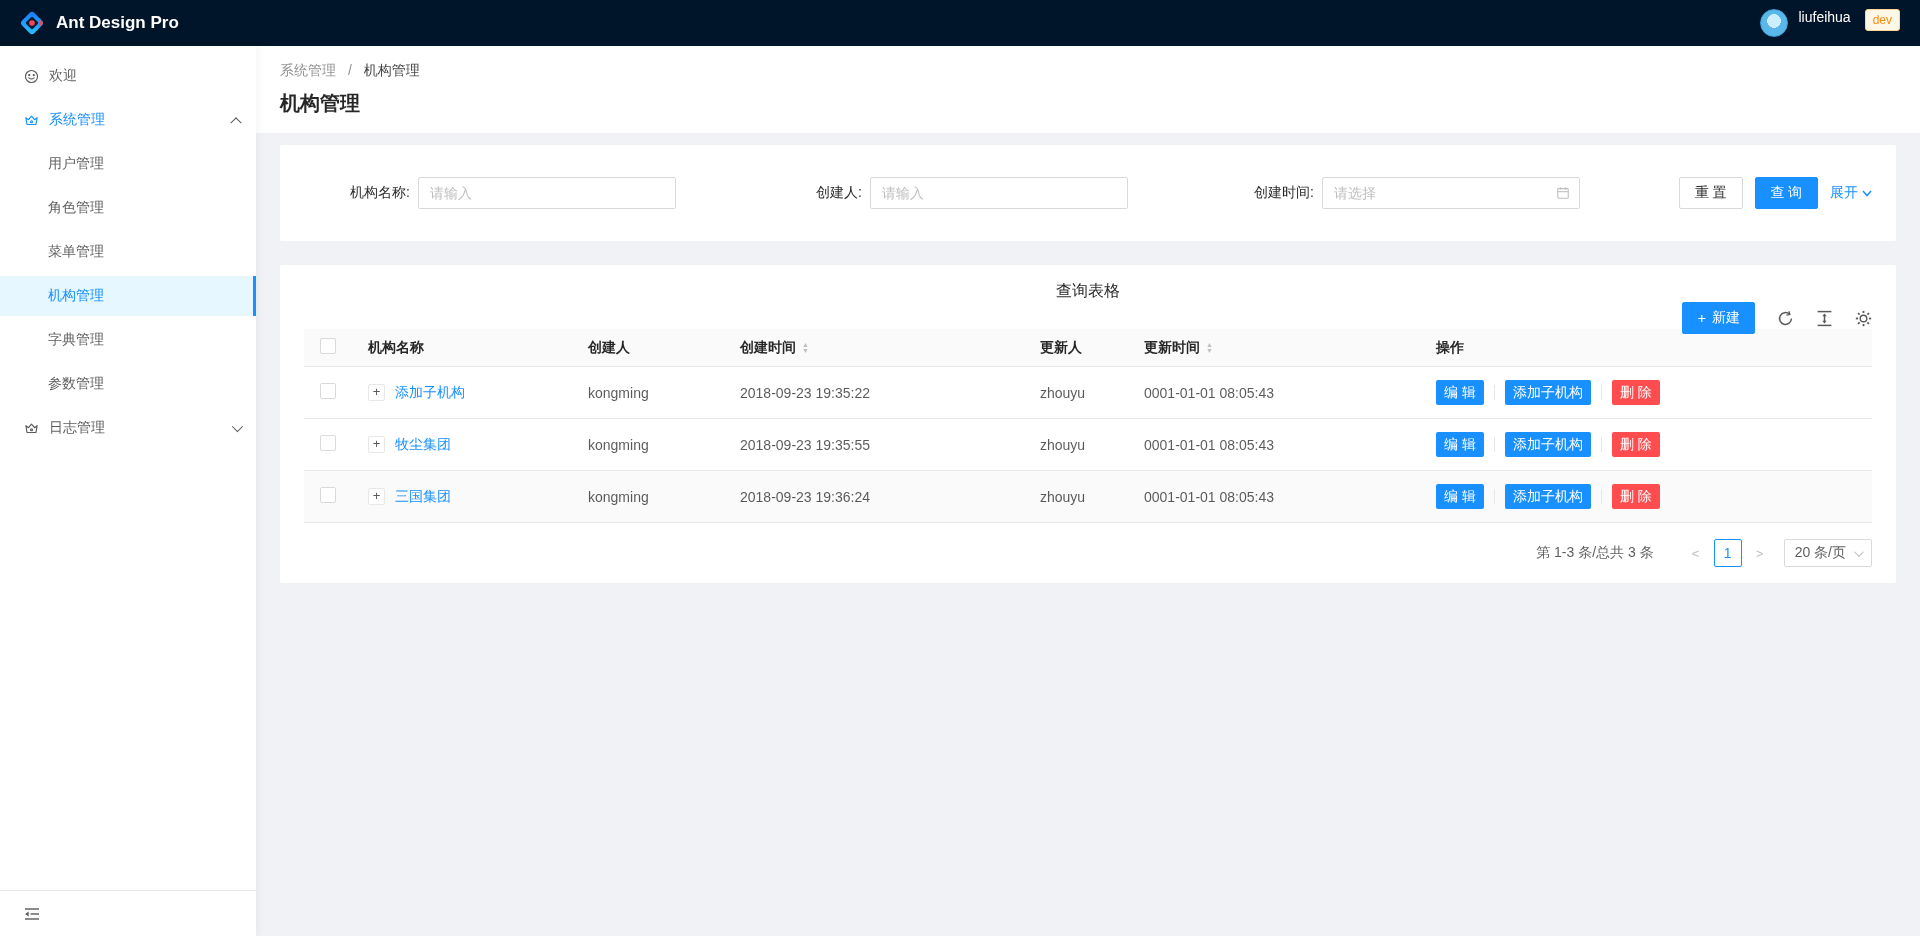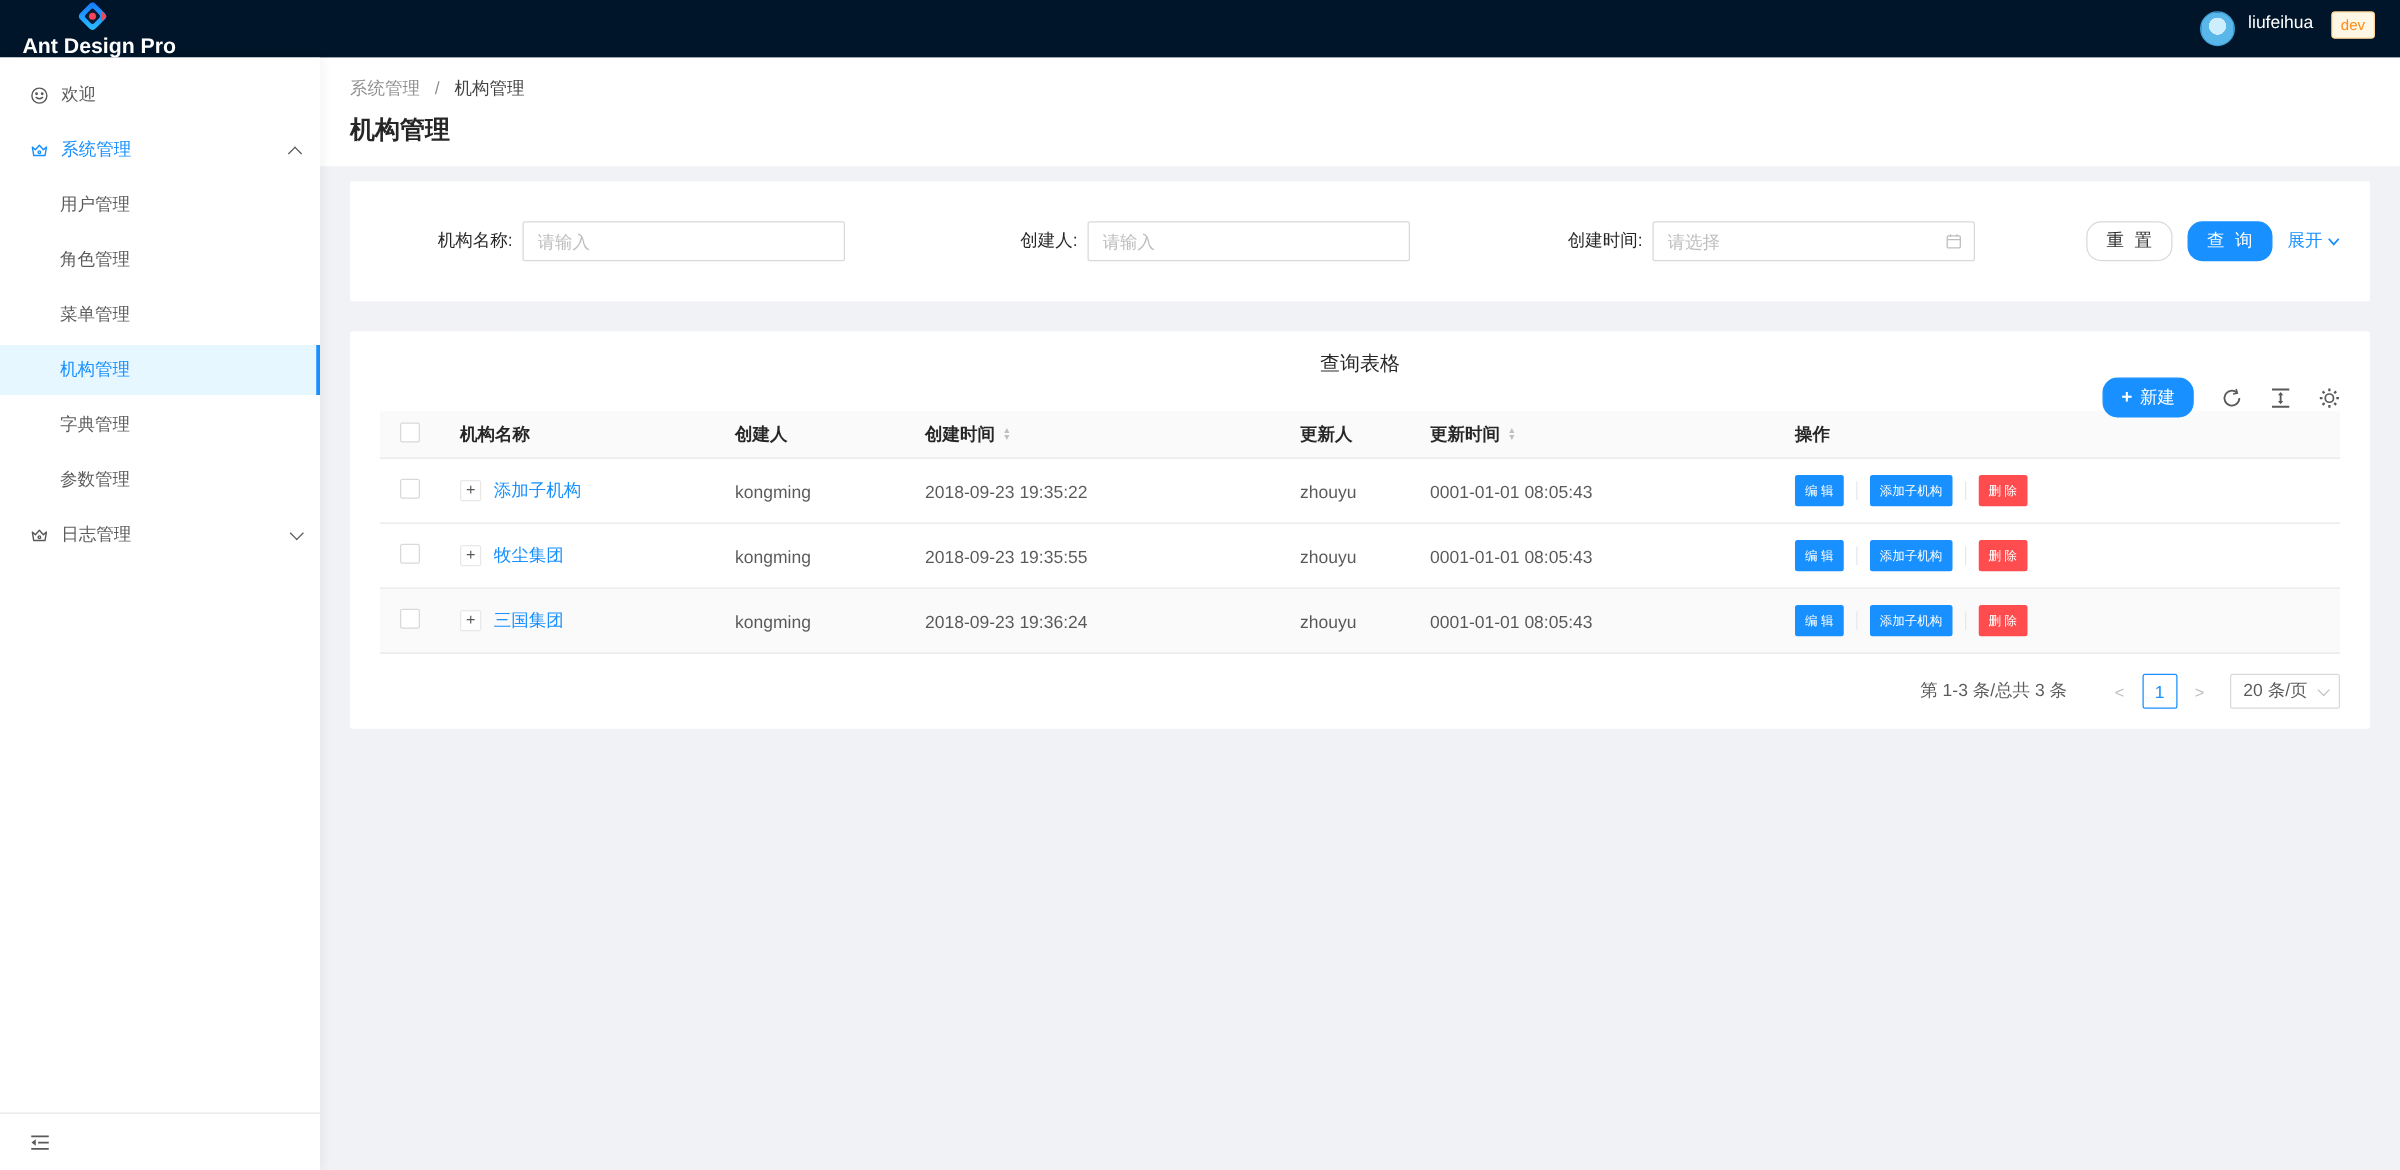--- a/index.html
+++ b/index.html
@@ -3,21 +3,21 @@
 <meta charset="utf-8">
 <style>
   * { margin:0; padding:0; box-sizing:border-box; }
   html,body { width:1920px; height:936px; overflow:hidden;
     font-family:"Liberation Sans","DejaVu Sans",sans-serif; font-size:14px;
     color:rgba(0,0,0,.65); background:#f0f2f5; }
 
   
   .top-header { height:46px; background:#001529; display:flex; align-items:center;
     justify-content:space-between; padding:0 20px 0 18px; }
-  .brand { display:flex; align-items:center;flex-direction:column; }
+  .brand { display:flex; align-items:center; }
   .logo-icon { width:28px; height:28px; margin-right:10px; }
   .brand-title { color:#fff; font-size:17px; font-weight:bold; }
   .header-right { display:flex; align-items:flex-start; }
   .avatar { width:28px; height:28px; border-radius:50%;
     background:radial-gradient(circle at 50% 42%, #cdeeff 0 34%, #59b7ea 35% 100%);
     border:1px solid #3d9fd6; margin-right:10px; }
   .username { color:#fff; margin-right:14px; }
   .env-tag { font-size:12px; color:#fa8c16; background:#fff7e6; border:1px solid #ffd591;
     border-radius:3px; padding:1px 7px; line-height:18px; }
 
@@ -59,23 +59,23 @@
   .sf-label { width:114px; text-align:right; padding-right:8px; white-space:nowrap;
     color:rgba(0,0,0,.85); }
   .input-wrap { position:relative;border-radius:14px; }
   .ant-input { width:258px; height:32px; border:1px solid #d9d9d9; border-radius:2px;
     padding:0 11px; font-size:14px; color:rgba(0,0,0,.65); outline:none;
     font-family:inherit; background:#fff; }
   .ant-input::placeholder { color:#bfbfbf; }
   .suffix-icon { position:absolute; right:10px; top:50%; transform:translateY(-50%);
     display:inline-flex; color:rgba(0,0,0,.25); }
   .search-buttons { margin-left:auto; display:flex; align-items:center; }
-  .btn { height:32px; padding:0 15px; border-radius:12px; border:1px solid #d9d9d9;
+  .btn { height:32px; padding:0 15px; border-radius:2px; border:1px solid #d9d9d9;
     background:#fff; color:rgba(0,0,0,.85); font-size:14px; cursor:pointer;
-    font-family:Liberation Mono, monospace; }
+    font-family:Liberation Serif, serif; }
   .btn.primary { background:#1890ff; border-color:#1890ff; color:#fff; }
   .btn + .btn { margin-left:12px; }
   .expand-link { color:#1890ff; margin-left:12px; cursor:pointer; display:inline-flex;
     align-items:center; white-space:nowrap; }
   .expand-link svg { margin-left:4px; }
 
   
   .table-card { margin:24px; padding:16px 24px; }
   .table-toolbar { display:flex; align-items:center; height:32px; margin-bottom:16px;flex-direction:column; }
   .table-title { font-size:16px; color:rgba(0,0,0,.85); }
@@ -96,21 +96,21 @@
   .th-sorter { display:inline-flex; flex-direction:column; margin-left:6px;
     vertical-align:middle; line-height:0; }
   .th-sorter span { font-size:7px; color:#bfbfbf; line-height:6px; }
   .name-cell { display:flex; align-items:center; }
   .expand-box { width:17px; height:17px; border:1px solid #e8e8e8; border-radius:2px;
     background:#fff; color:#595959; font-size:13px; line-height:14px; text-align:center;
     margin-right:10px; cursor:pointer; flex:0 0 17px; }
   .row-link { color:#1890ff; cursor:pointer; }
   .action-cell { display:flex; align-items:center; }
   .btn-sm { height:25px; padding:0 8px; border-radius:2px; border:none; color:#fff;
-    font-size:10px; cursor:pointer; font-family:inherit; white-space:nowrap; }
+    font-size:14px; cursor:pointer; font-family:inherit; white-space:nowrap; }
   .btn-sm.blue { background:#1890ff; }
   .btn-sm.red { background:#ff4d4f; }
   .act-divider { width:1px; height:15px; background:#e8e8e8; margin:0 10px; }
 
   
   .pagination { display:flex; align-items:center; justify-content:flex-end;
     margin-top:16px; color:rgba(0,0,0,.65); }
   .pg-total { margin-right:28px; }
   .pg-arrow { width:28px; height:28px; display:inline-flex; align-items:center;
     justify-content:center; color:#bfbfbf; font-size:13px; cursor:pointer; }

